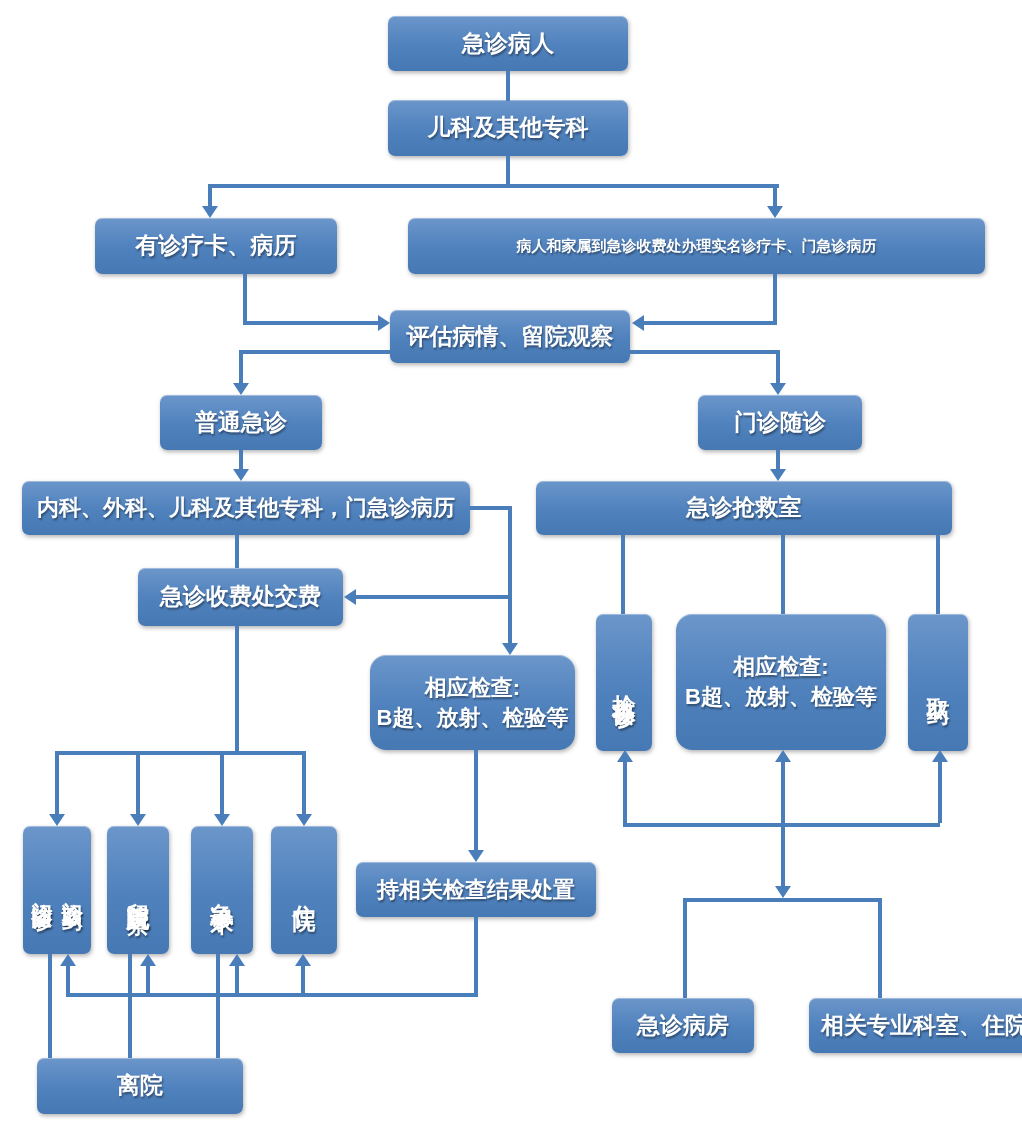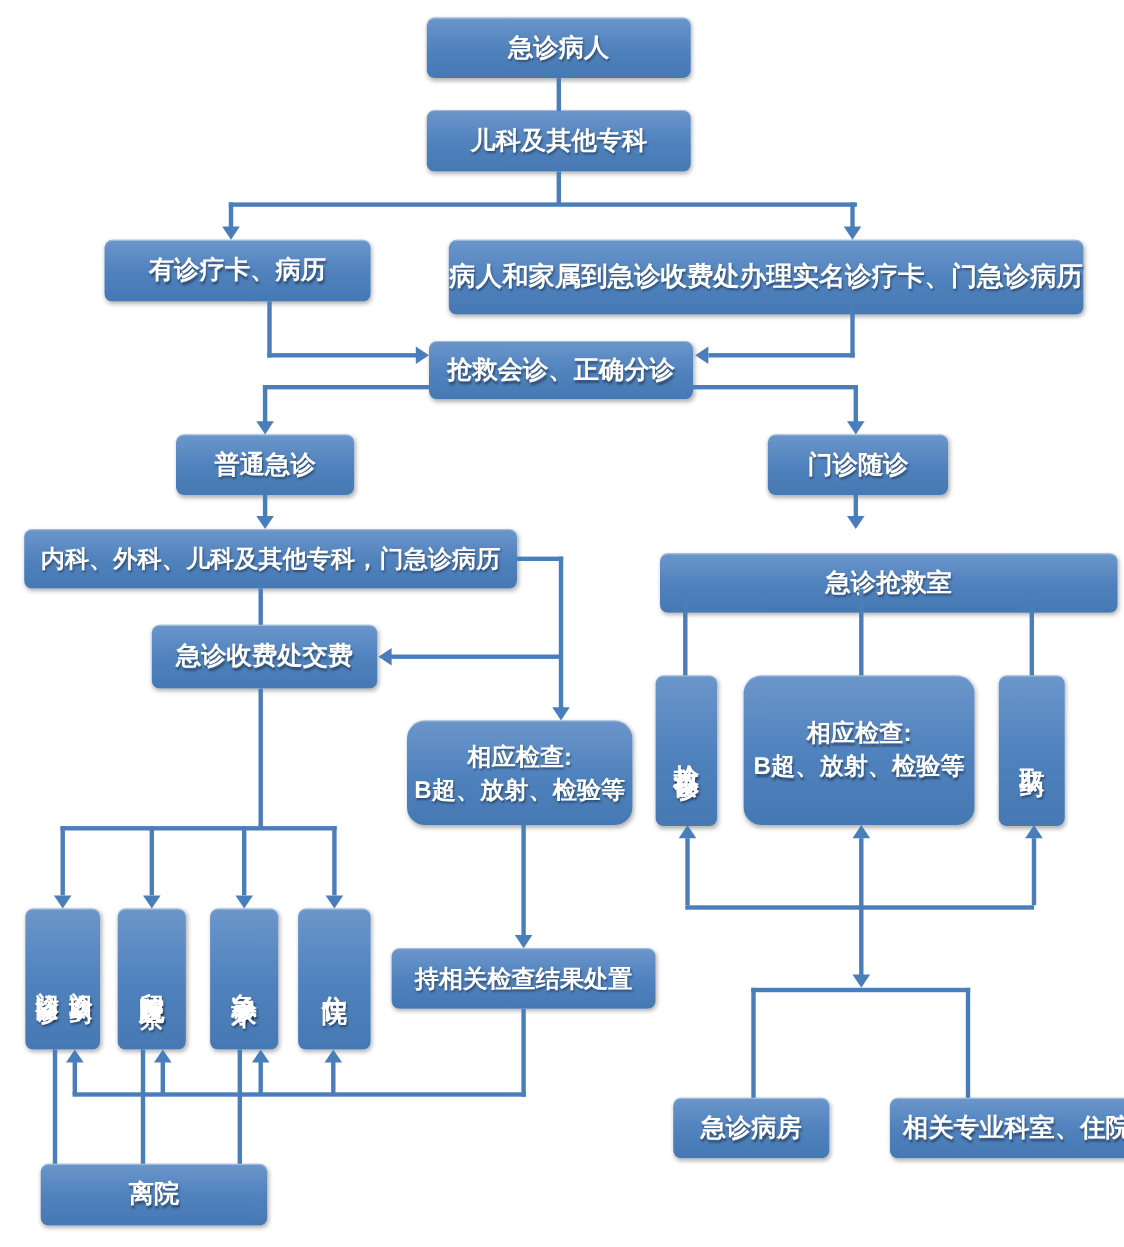--- a/index.html
+++ b/index.html
@@ -38,26 +38,26 @@
   .a-r{border-width:8px 0 8px 12px;border-color:transparent transparent transparent var(--line);}
 </style>
 </head>
 <body>
 
 <div class="canvas">
 
   <div class="node" style="left:388px;top:16px;width:240px;height:55px;">急诊病人</div>
   <div class="node" style="left:388px;top:100px;width:240px;height:56px;">儿科及其他专科</div>
   <div class="node" style="left:95px;top:218px;width:242px;height:56px;">有诊疗卡、病历</div>
-  <div class="node" style="left:408px;top:218px;width:577px;height:68px;font-size:24px;">病人和家属到急诊收费处办理实名诊疗卡、门急诊病历</div>
-  <div class="node" style="left:390px;top:310px;width:240px;height:53px;">抢救会诊、正确分诊</div>
+  <div class="node" style="left:408px;top:218px;width:577px;height:56px;font-size:15px;">病人和家属到急诊收费处办理实名诊疗卡、门急诊病历</div>
+  <div class="node" style="left:390px;top:310px;width:240px;height:53px;">评估病情、留院观察</div>
   <div class="node" style="left:160px;top:395px;width:162px;height:55px;">普通急诊</div>
   <div class="node" style="left:698px;top:395px;width:164px;height:55px;">门诊随诊</div>
   <div class="node" style="left:22px;top:481px;width:448px;height:54px;font-size:22px;">内科、外科、儿科及其他专科，门急诊病历</div>
-  <div class="node" style="left:600px;top:481px;width:416px;height:54px;margin-top:22px;">急诊抢救室</div>
+  <div class="node" style="left:536px;top:481px;width:416px;height:54px;">急诊抢救室</div>
   <div class="node" style="left:138px;top:568px;width:205px;height:58px;">急诊收费处交费</div>
 
   <div class="node round" style="left:370px;top:655px;width:205px;height:95px;font-size:22px;flex-direction:column;">
     <div>相应检查:</div>
     <div>B超、放射、检验等</div>
   </div>
 
   <div class="node" style="left:596px;top:614px;width:56px;height:137px;">
     <span class="vtext">抢救会诊</span>
   </div>

